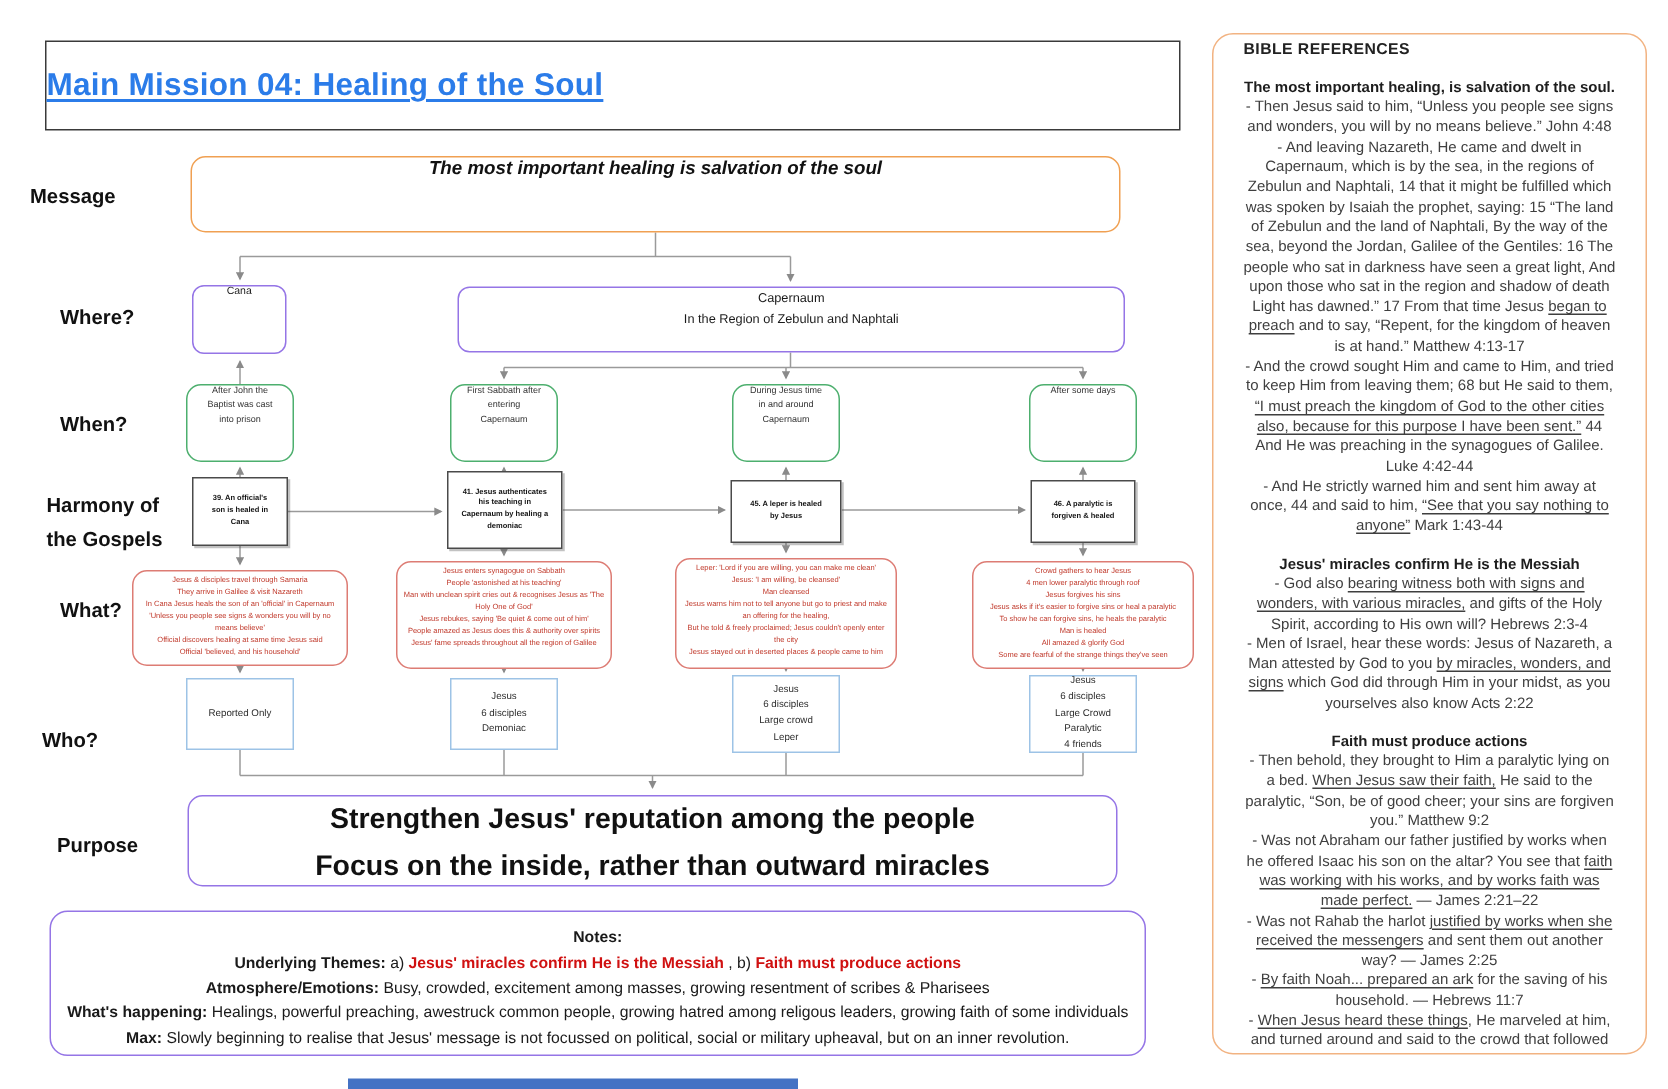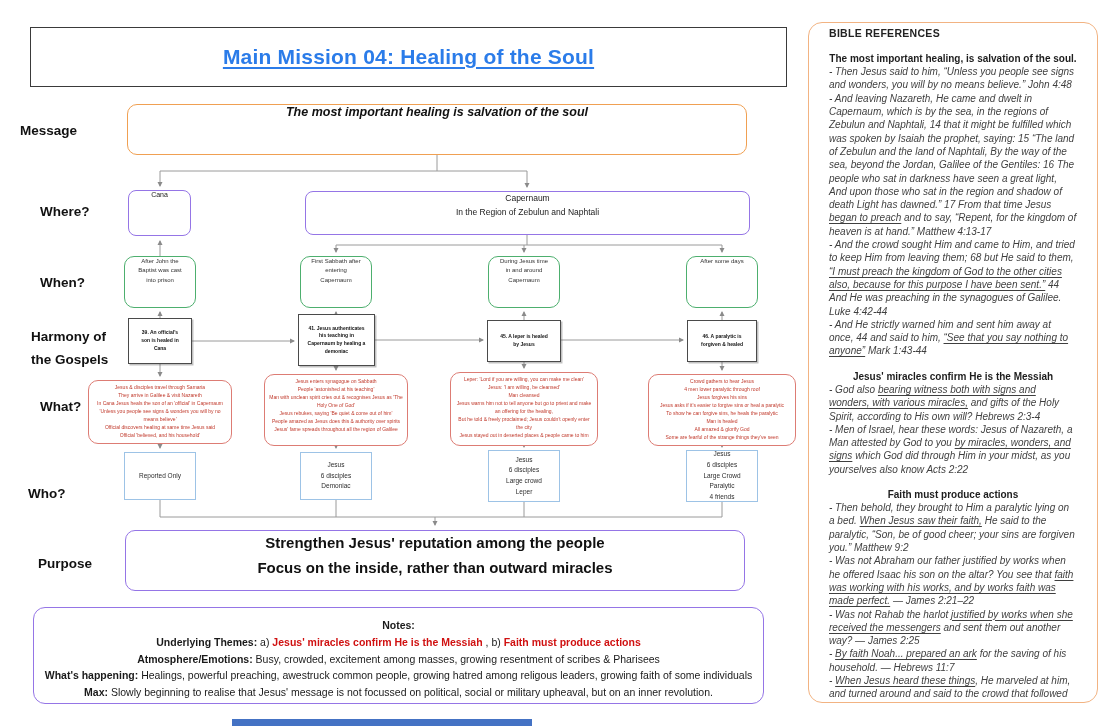--- a/index.html
+++ b/index.html
@@ -1,49 +1,49 @@
 <!DOCTYPE html>
 <html><head>
 <meta charset="utf-8">
 <style>
   html,body{margin:0;padding:0;background:#fff;}
   body{font-family:"Liberation Sans",sans-serif;color:#1a1a1a;}
   #stage{position:relative;width:1112px;height:726px;background:#fff;overflow:hidden;}
   .abs{position:absolute;box-sizing:border-box;}
   
-  .title-box{left:30px;top:27px;width:757px;height:60px;border:1.6px solid #3a3a3a;background:#fff;display:flex;align-items:center;justify-content:center;}
+  .title-box{left:30px;top:27px;width:757px;height:60px;border:1.6px solid #3a3a3a;background:#fff;display:flex;align-items:center;justify-content:flex-start;}
   .title-text{font-size:21px;font-weight:bold;color:#2b7ce9;text-decoration:underline;text-decoration-thickness:2px;text-underline-offset:3px;letter-spacing:.2px;}
   
   .rowlab{font-size:13.5px;font-weight:bold;color:#111;}
   
   .rbox{border-radius:10px;background:#fff;display:flex;justify-content:center;text-align:center;}
   .sbox{background:#fff;display:flex;align-items:center;justify-content:center;text-align:center;}
   .pre{white-space:pre-line;}
   .msg-box{left:127px;top:104px;width:620px;height:51px;border:1.6px solid #f0a052;}
   .msg-text{font-size:12.5px;font-weight:bold;font-style:italic;color:#111;}
   .purple{border:1.6px solid #9575e6;}
   .cana{left:128px;top:190px;width:63px;height:46px;border-radius:8px;font-size:7px;}
   .capernaum{left:305px;top:191px;width:445px;height:44px;border-radius:8px;font-size:8.5px;line-height:1.6;}
   .green{border:1.6px solid #4daf6e;}
   .whenb{width:72px;height:52px;font-size:6px;line-height:1.55;color:#333;}
   .grayb{border:1px solid #4a4a4a;box-shadow:1.5px 1.5px 0 rgba(80,80,80,.35);font-size:5px;font-weight:bold;line-height:1.55;color:#111;}
   .redb{border:1.6px solid #dd7c74;border-radius:10px;font-size:5px;line-height:1.6;color:#c0392b;padding:2px 4px;}
   .blueb{border:1px solid #9dc3e6;font-size:6.5px;line-height:1.65;color:#2d2d2d;}
   .purpose-box{left:125px;top:530px;width:620px;height:61px;}
-  .purpose-text{font-size:15px;font-weight:bold;line-height:1.65;color:#111;}
+  .purpose-text{font-size:19px;font-weight:bold;line-height:1.65;color:#111;}
   .notes-box{left:33px;top:607px;width:731px;height:97px;border-radius:12px;display:block;text-align:center;padding-top:9px;font-size:10.5px;line-height:1.6;}
   .seg-b{font-weight:bold;}
   .seg-r{color:#d01111;}
   .seg-u{text-decoration:underline;text-underline-offset:2px;}
   
   .bible-panel{left:808px;top:22px;width:290px;height:681px;border:1.6px solid #f2b382;border-radius:14px;padding:4px 20px;overflow:hidden;background:#fff;}
   .bible-header{font-size:10.5px;font-weight:bold;letter-spacing:.3px;color:#222;margin-bottom:13px;}
   .bible-section{margin-bottom:12px;}
   .bible-heading{font-size:10px;font-weight:bold;color:#1d1d1d;line-height:1.32;text-align:center;}
-  .bible-p{font-size:10px;font-style:italic;color:#3f3f3f;line-height:1.33;}
+  .bible-p{font-size:10px;color:#3f3f3f;line-height:1.33;text-align:center;}
   .strip{left:232px;top:719px;width:300px;height:7px;background:#4472c4;}
   svg.conn{position:absolute;left:0;top:0;pointer-events:none;}
 </style>
 </head>
 <body>
 
 <div id="stage">
 
   <svg class="conn" width="800" height="726" viewBox="0 0 800 726">
     <defs>

